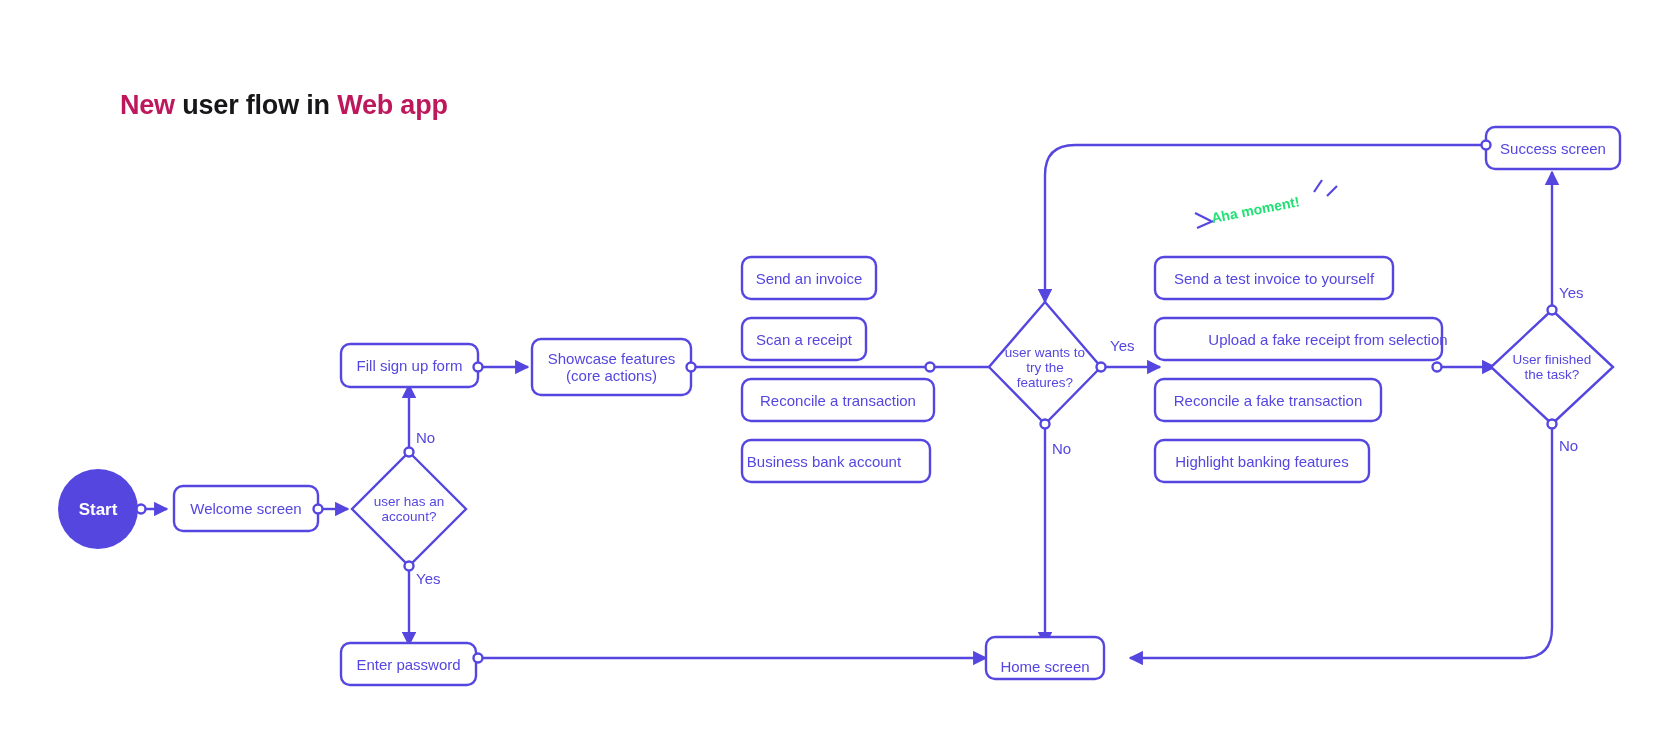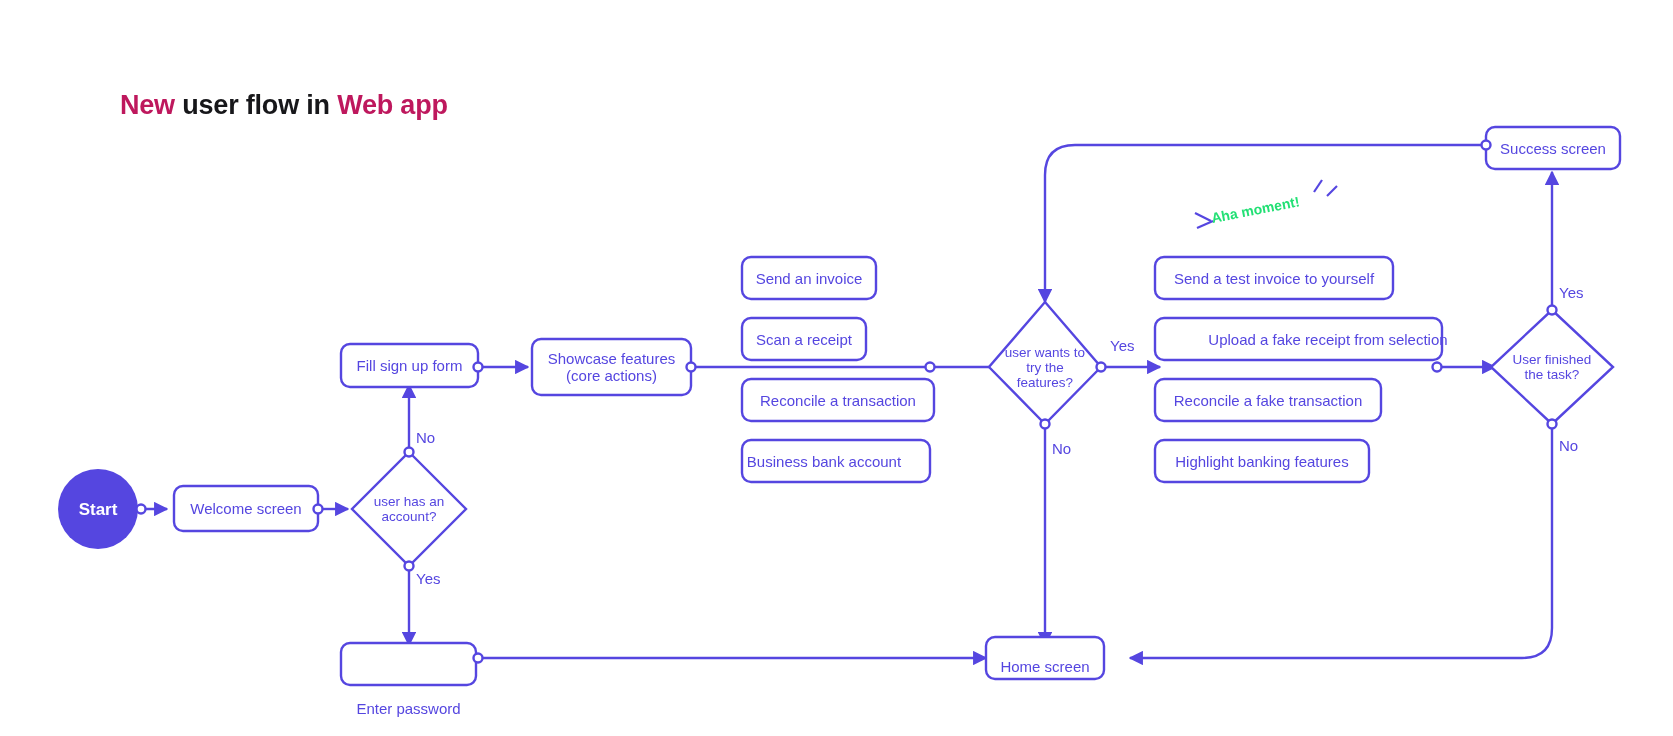--- a/index.html
+++ b/index.html
@@ -162,21 +162,21 @@
     <path d="M 1327 196 L 1337 186"></path>
   </g>
 </svg>
 
 <div class="node-label white" style="left:58px;  top:489px; width:80px;  height:40px;text-align:center;">Start</div>
 
 <div class="node-label" style="left:174px; top:486px; width:144px; height:45px;">Welcome screen</div>
 
 <div class="node-label small" style="left:357px; top:489px; width:104px; height:40px;">user has an account?</div>
 
-<div class="node-label" style="left:341px; top:643px; width:135px; height:42px;margin-top:44px;">Enter password</div>
+<div class="node-label" style="left:341px; top:643px; width:135px; height:42px;">Enter password</div>
 
 <div class="node-label" style="left:341px; top:344px; width:137px; height:42px;">Fill sign up form</div>
 
 <div class="node-label" style="left:534px; top:339px; width:155px; height:56px;">Showcase features (core actions)</div>
 
 <div class="node-label" style="left:742px; top:257px; width:134px; height:42px;">Send an invoice</div>
 <div class="node-label" style="left:742px; top:318px; width:124px; height:42px;">Scan a receipt</div>
 <div class="node-label" style="left:742px; top:379px; width:192px; height:42px;">Reconcile a transaction</div>
 <div class="node-label" style="left:742px; top:440px; width:164px; height:42px;">Business bank account</div>
 

